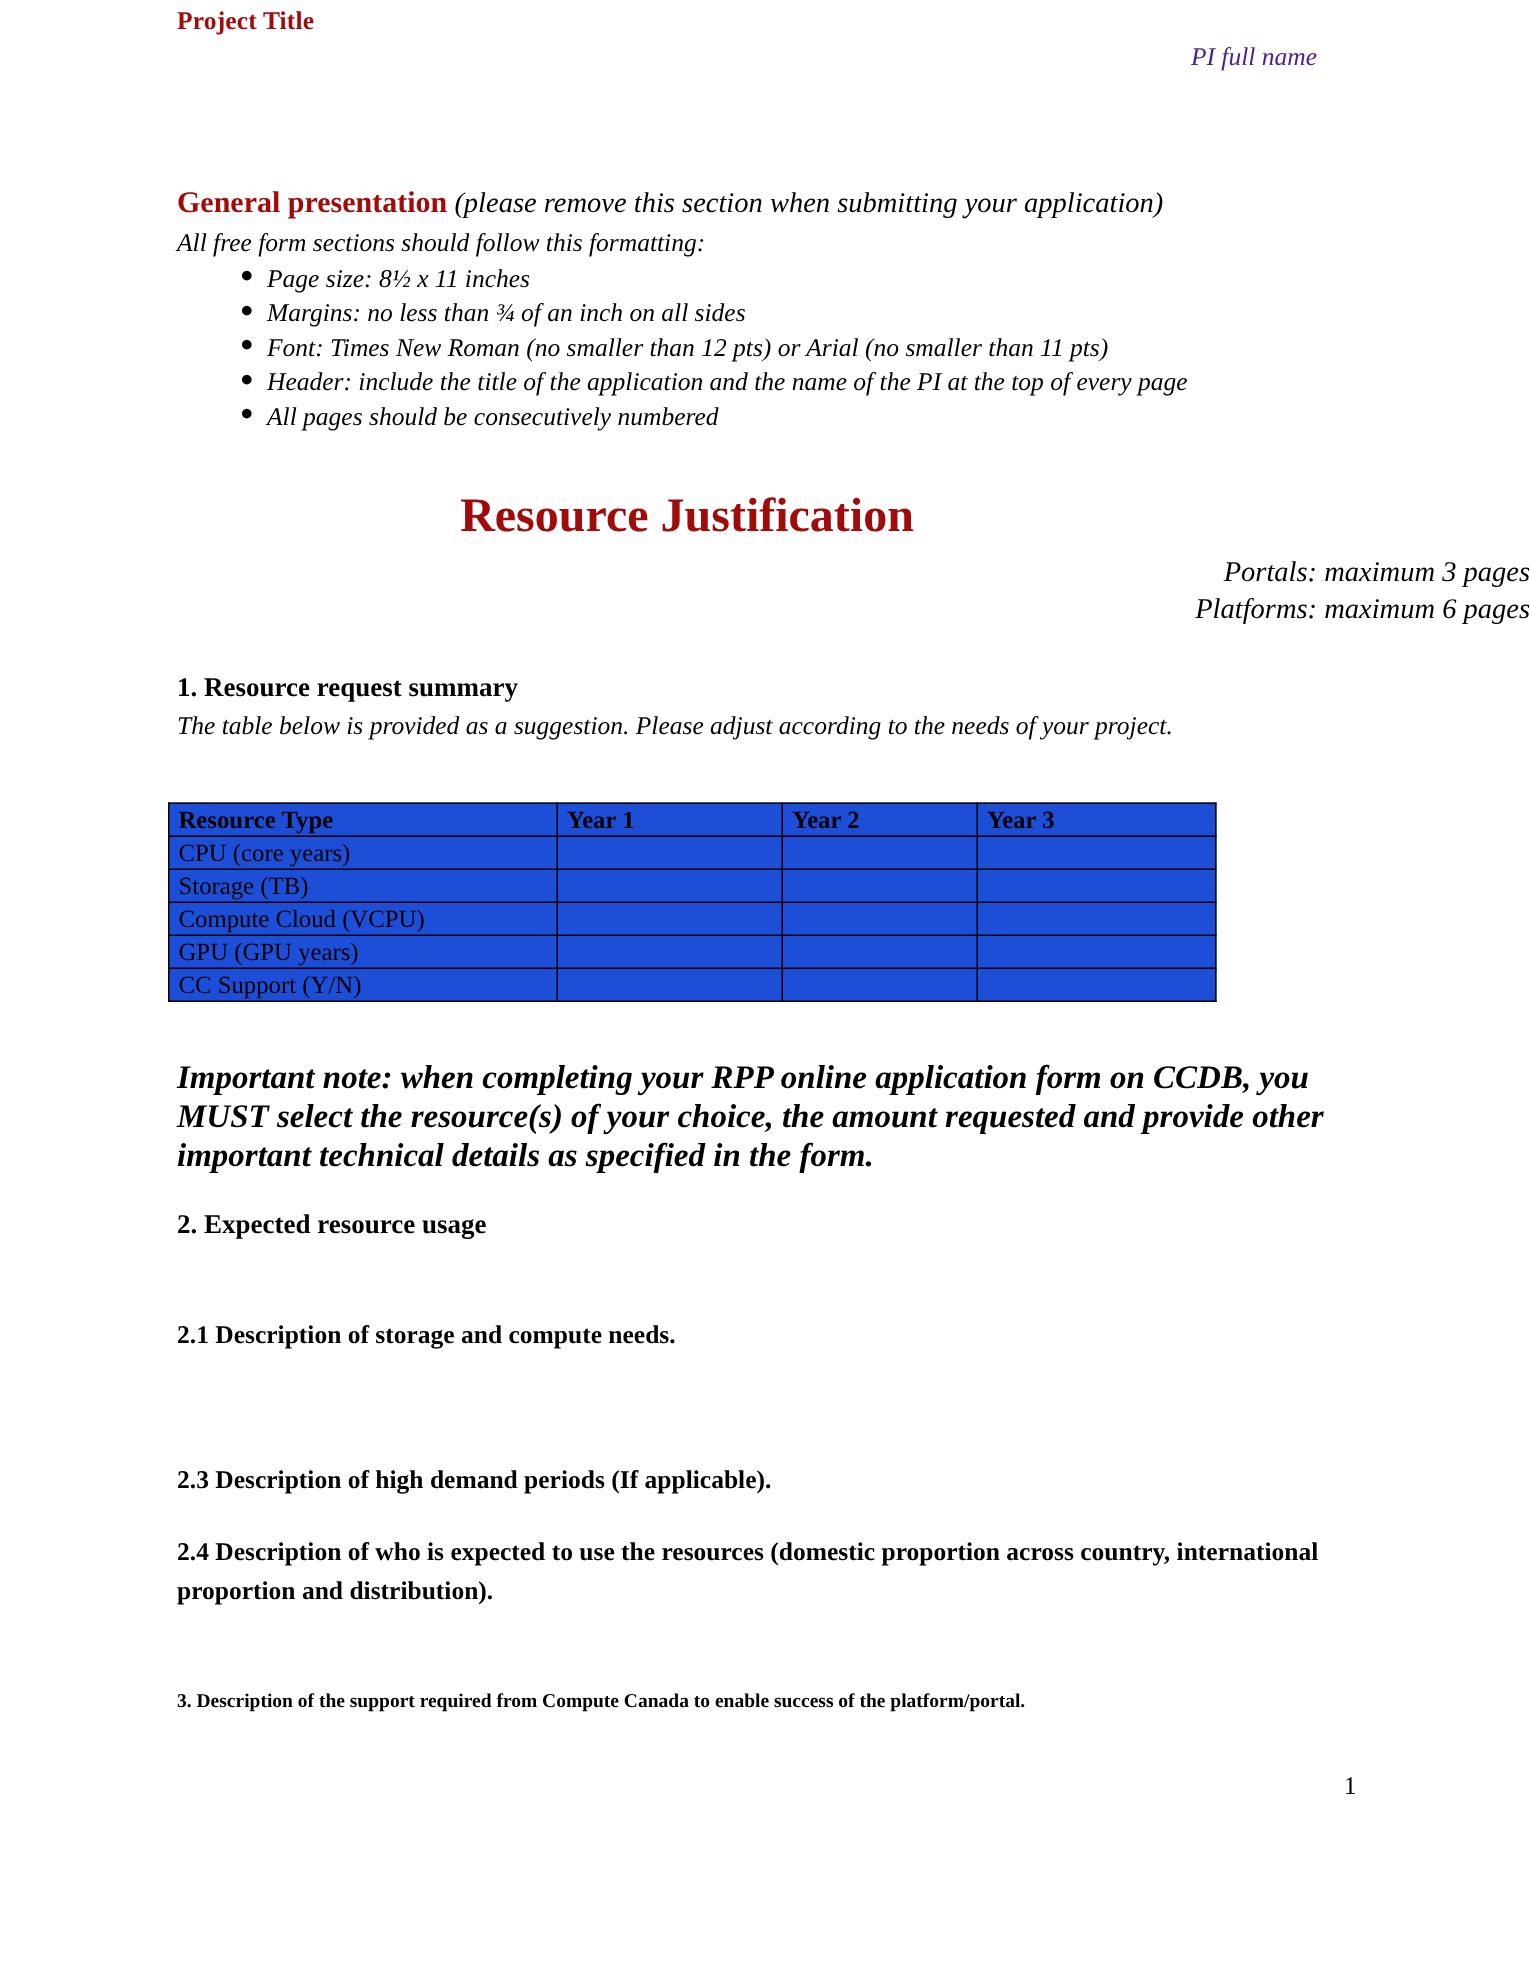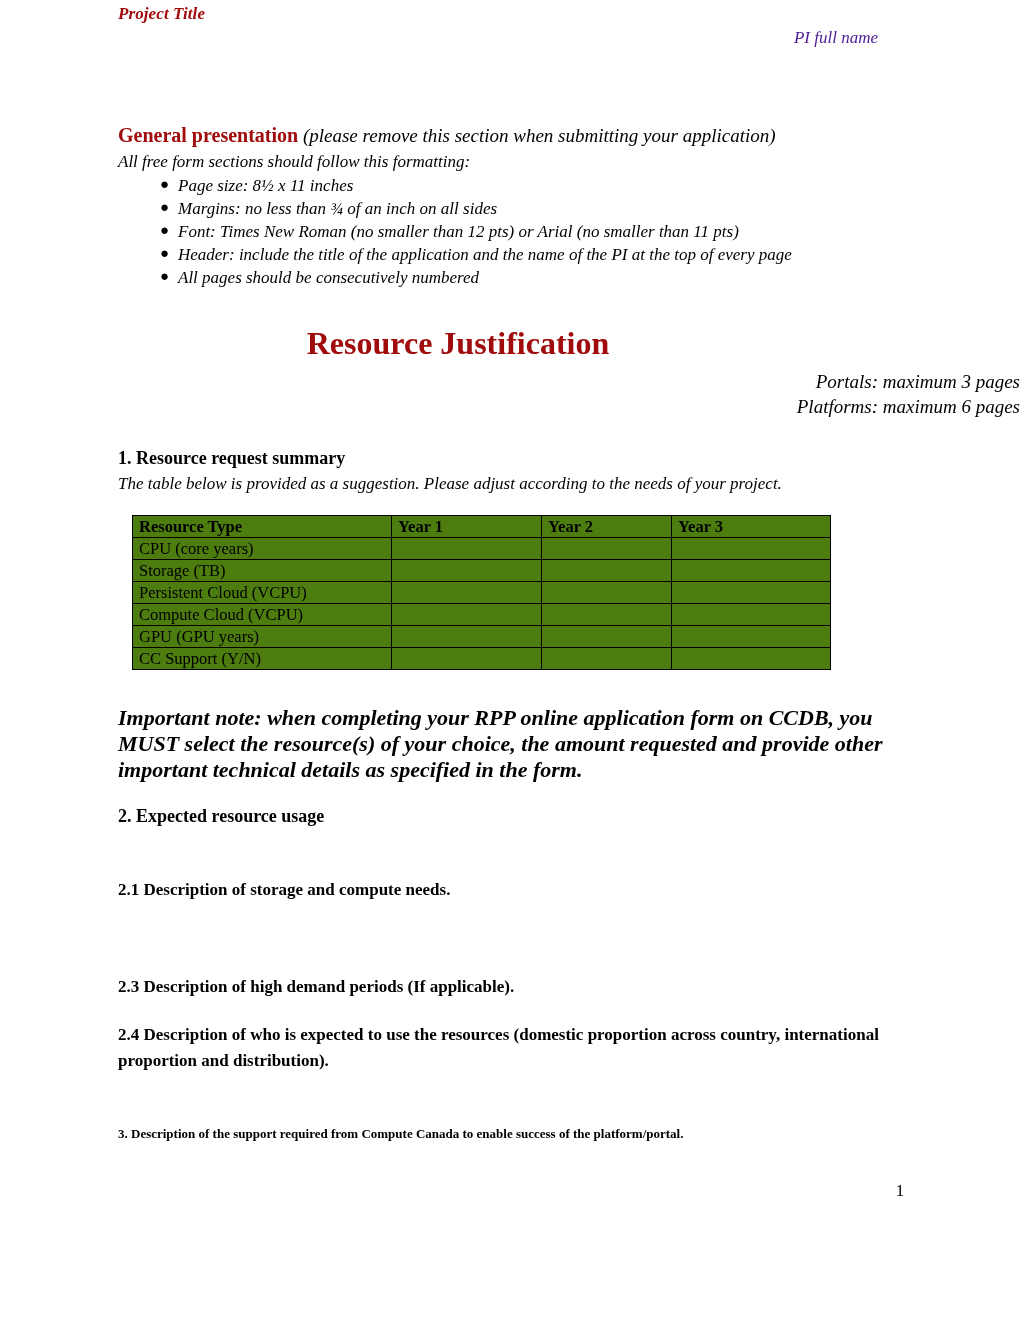--- a/index.html
+++ b/index.html
@@ -26,21 +26,20 @@
   
   .doc-header {
     position: absolute;
     left: 118px;
     top: 2px;
     width: 760px;
   }
   .hdr-title {
     color: #A00B0B;
     font-weight: bold;
-    font-style: italic;
     font-size: 17px;
     line-height: 24px;
     letter-spacing: 0.1px;
   }
   .hdr-pi {
     color: #4c1d95;
     font-style: italic;
     font-weight: normal;
     font-size: 17px;
     line-height: 24px;
@@ -133,26 +132,25 @@
     font-style: italic;
     font-size: 17px;
     line-height: 24px;
     margin-top: 2px;
   }
 
   
   table.res-table {
     position: absolute;
     left: 112px;
-    top: 515px;
+    top: 535px;
     border-collapse: collapse;
     table-layout: fixed;
     width: 698px;
-    background: #4d7c0f;
-    margin-left: 20px;
+    background: #1d4ed8;
   }
   table.res-table td, table.res-table th {
     border: 1.6px solid #000000;
     height: 21px;
     padding: 0 0 0 6px;
     font-size: 16.5px;
     line-height: 21px;
     text-align: left;
     vertical-align: middle;
     font-weight: normal;
@@ -279,26 +277,20 @@
         <td></td>
         <td></td>
       </tr>
       <tr>
         <td>Storage (TB)</td>
         <td></td>
         <td></td>
         <td></td>
       </tr>
       <tr>
-        <td>Persistent Cloud (VCPU)</td>
-        <td></td>
-        <td></td>
-        <td></td>
-      </tr>
-      <tr>
         <td>Compute Cloud (VCPU)</td>
         <td></td>
         <td></td>
         <td></td>
       </tr>
       <tr>
         <td>GPU (GPU years)</td>
         <td></td>
         <td></td>
         <td></td>

